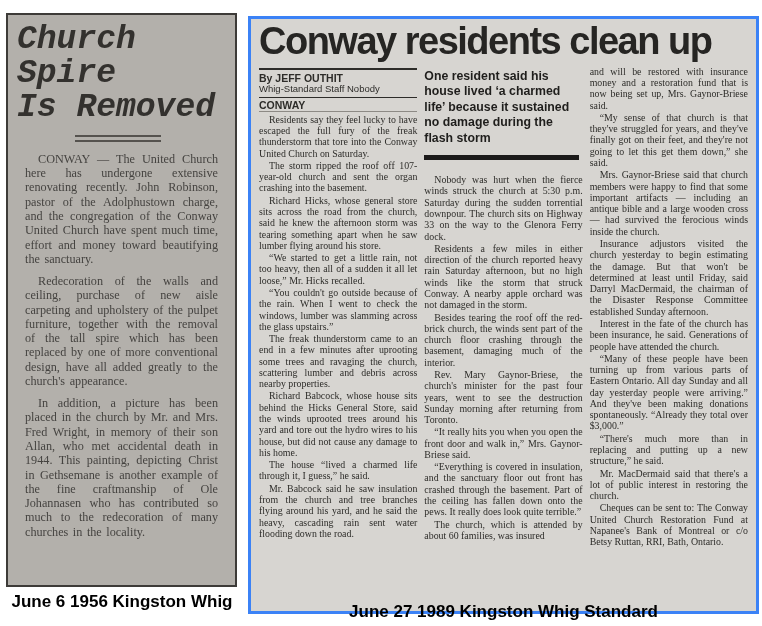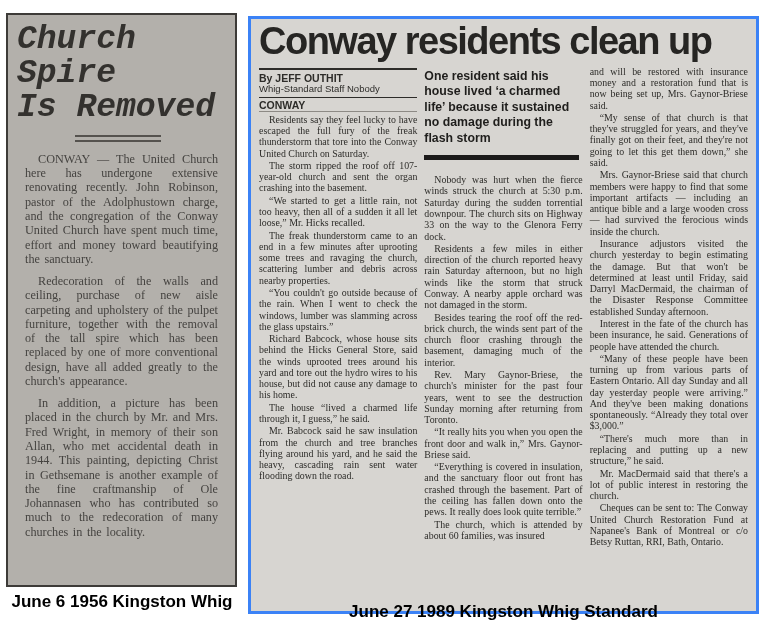--- a/index.html
+++ b/index.html
@@ -90,23 +90,24 @@
   <div class="columns">
 
     <div class="col">
       <div class="byline-block">
         <div class="byline-name">By JEFF OUTHIT</div>
         <div class="byline-role">Whig-Standard Staff Nobody</div>
       </div>
       <div class="dateline">CONWAY</div>
       <p>Residents say they feel lucky to have escaped the full fury of the freak thunderstorm that tore into the Conway United Church on Saturday.</p>
       <p>The storm ripped the roof off 107-year-old church and sent the organ crashing into the basement.</p>
+      <p>Richard Hicks, whose general store sits across the road from the church, said he knew the afternoon storm was tearing something apart when he saw lumber flying around his store.</p>
       <p>“We started to get a little rain, not too heavy, then all of a sudden it all let loose,” Mr. Hicks recalled.</p>
+      <p>“You couldn't go outside because of the rain. When I went to check the windows, lumber was slamming across the glass upstairs.”</p>
       <p>The freak thunderstorm came to an end in a few minutes after uprooting some trees and ravaging the church, scattering lumber and debris across nearby properties.</p>
-      <p>“You couldn't go outside because of the rain. When I went to check the windows, lumber was slamming across the glass upstairs.”</p>
       <p>Richard Babcock, whose house sits behind the Hicks General Store, said the winds uprooted trees around his yard and tore out the hydro wires to his house, but did not cause any damage to his home.</p>
       <p>The house “lived a charmed life through it, I guess,” he said.</p>
       <p>Mr. Babcock said he saw insulation from the church and tree branches flying around his yard, and he said the heavy, cascading rain sent water flooding down the road.</p>
     </div>
 
     <div class="col col2-body">
       <div class="standfirst">One resident said his house lived ‘a charmed life’ because it sustained no damage during the flash storm</div>
       <div class="standfirst-rule"></div>
       <p>Nobody was hurt when the fierce winds struck the church at 5:30 p.m. Saturday during the sudden torrential downpour. The church sits on Highway 33 on the way to the Glenora Ferry dock.</p>
       <p>Residents a few miles in either direction of the church reported heavy rain Saturday afternoon, but no high winds like the storm that struck Conway. A nearby apple orchard was not damaged in the storm.</p>

